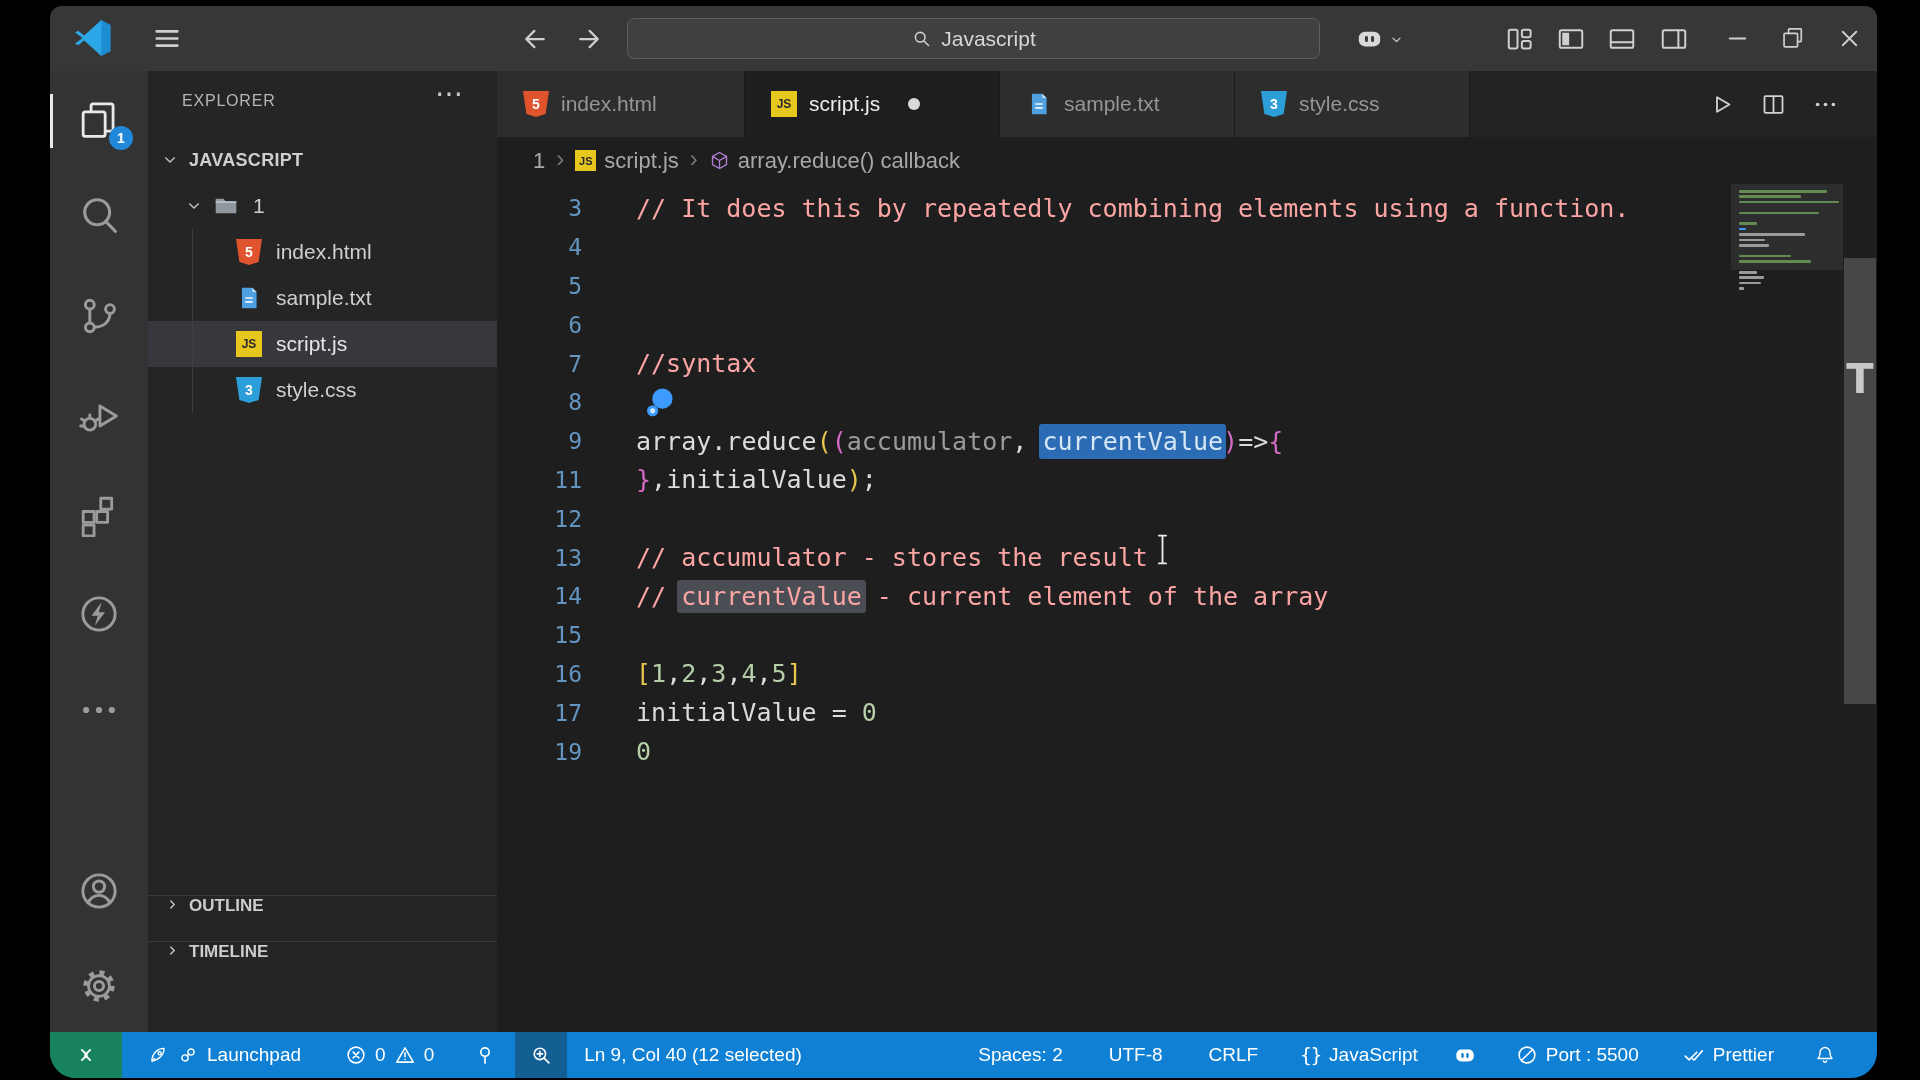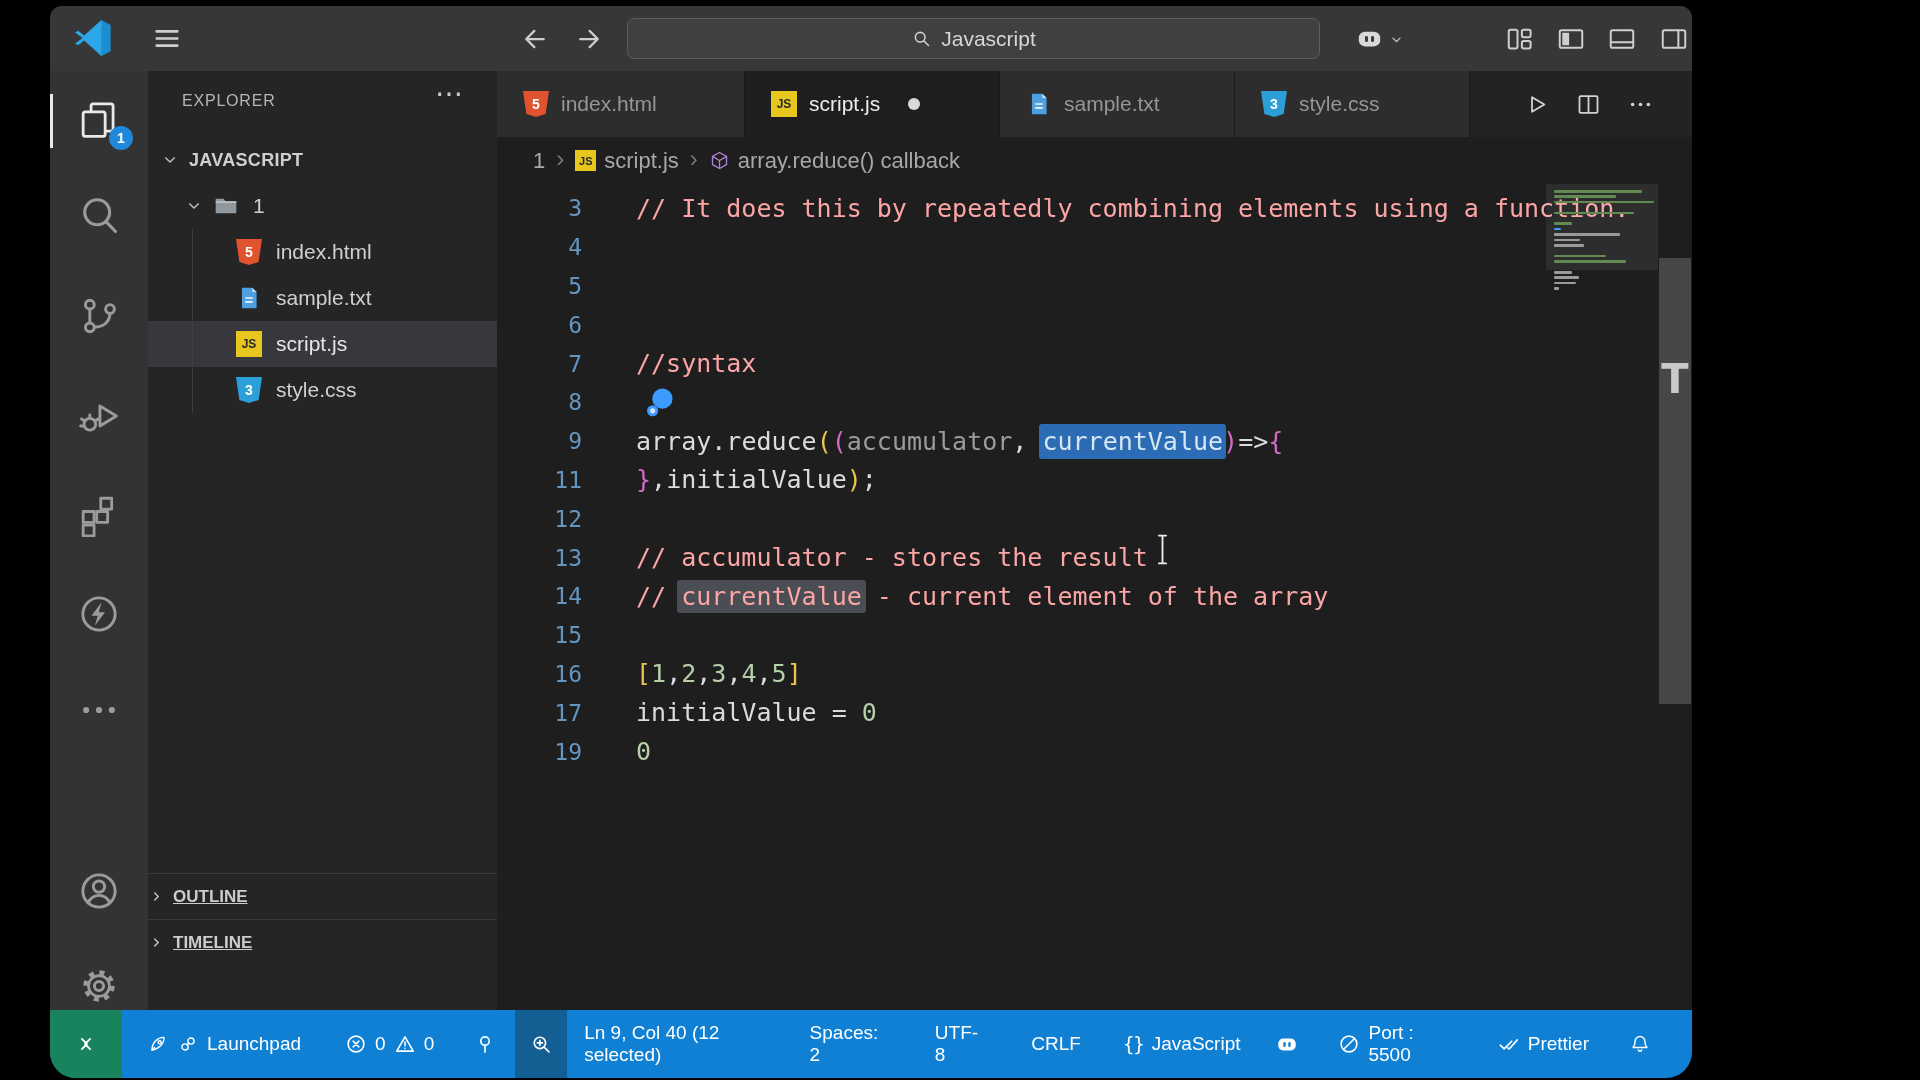--- a/index.html
+++ b/index.html
@@ -1,18 +1,18 @@
 <!DOCTYPE html>
 <html><head>
 <meta charset="utf-8">
 <style>
   html,body{margin:0;padding:0;background:#000;}
   .stage{position:relative;width:1920px;height:1080px;background:#000;overflow:hidden;
          font-family:"Liberation Sans",sans-serif;-webkit-font-smoothing:antialiased;}
-  .window{position:absolute;left:50px;top:6px;width:1642px;height:1072px;background:#1e1e1e;
+  .window{position:absolute;left:50px;top:6px;width:1827px;height:1072px;background:#1e1e1e;
           border-radius:12px 12px 26px 26px;overflow:hidden;display:flex;flex-direction:column;}
 
   
   .titlebar{flex:0 0 65px;background:#373737;position:relative;}
   .tb-icon{position:absolute;display:flex;align-items:center;justify-content:center;color:#cfcfcf;}
   .tb-icon svg{width:100%;height:100%;}
   #logo{left:22px;top:11px;width:42px;height:42px;}
   #menu{left:100px;top:17px;width:34px;height:31px;}
   #nav-back{left:470px;top:18px;width:30px;height:30px;}
   #nav-fwd{left:524px;top:18px;width:30px;height:30px;}
@@ -54,21 +54,21 @@
   .trow.selected{background:#37373d;color:#e6e6e6;}
   .trow .chev{width:20px;height:20px;flex:none;color:#bdbdbd;margin-right:9px;}
   .trow .chev svg{width:100%;height:100%;}
   .trow .ticon{width:26px;height:26px;flex:none;margin-right:14px;display:flex;align-items:center;justify-content:center;}
   .trow .ticon svg{width:100%;height:100%;}
   .trow.lv0{padding-left:12px;font-weight:bold;font-size:18px;letter-spacing:.3px;}
   .trow.lv1{padding-left:36px;}
   .trow.lv2{padding-left:88px;}
   .tree-guide{position:absolute;left:44px;top:92px;width:1px;height:184px;background:#3f3f3f;}
   .sb-panel{position:absolute;left:0;right:0;height:46px;border-top:1px solid #3a3a3a;display:flex;
-            align-items:center;padding-left:0;gap:8px;font-weight:bold;font-size:17px;color:#cccccc;box-sizing:border-box;text-decoration:underline;}
+            padding-left:16px;gap:8px;font-weight:bold;font-size:17px;color:#cccccc;box-sizing:border-box;}
   .sb-panel .chev{width:17px;height:17px;color:#c4c4c4;}
   .sb-panel .chev svg{width:100%;height:100%;}
   #panel-0{bottom:91px;}
   #panel-1{bottom:45px;}
 
   
   .editor{flex:1;display:flex;flex-direction:column;background:#1e1e1e;min-width:0;position:relative;}
   .tabbar{flex:0 0 66px;background:#232323;display:flex;position:relative;}
   .tab{display:flex;align-items:center;gap:12px;padding:0 26px;background:#2d2d2d;color:#969696;
        font-size:21px;border-right:1px solid #1a1a1a;box-sizing:border-box;}

